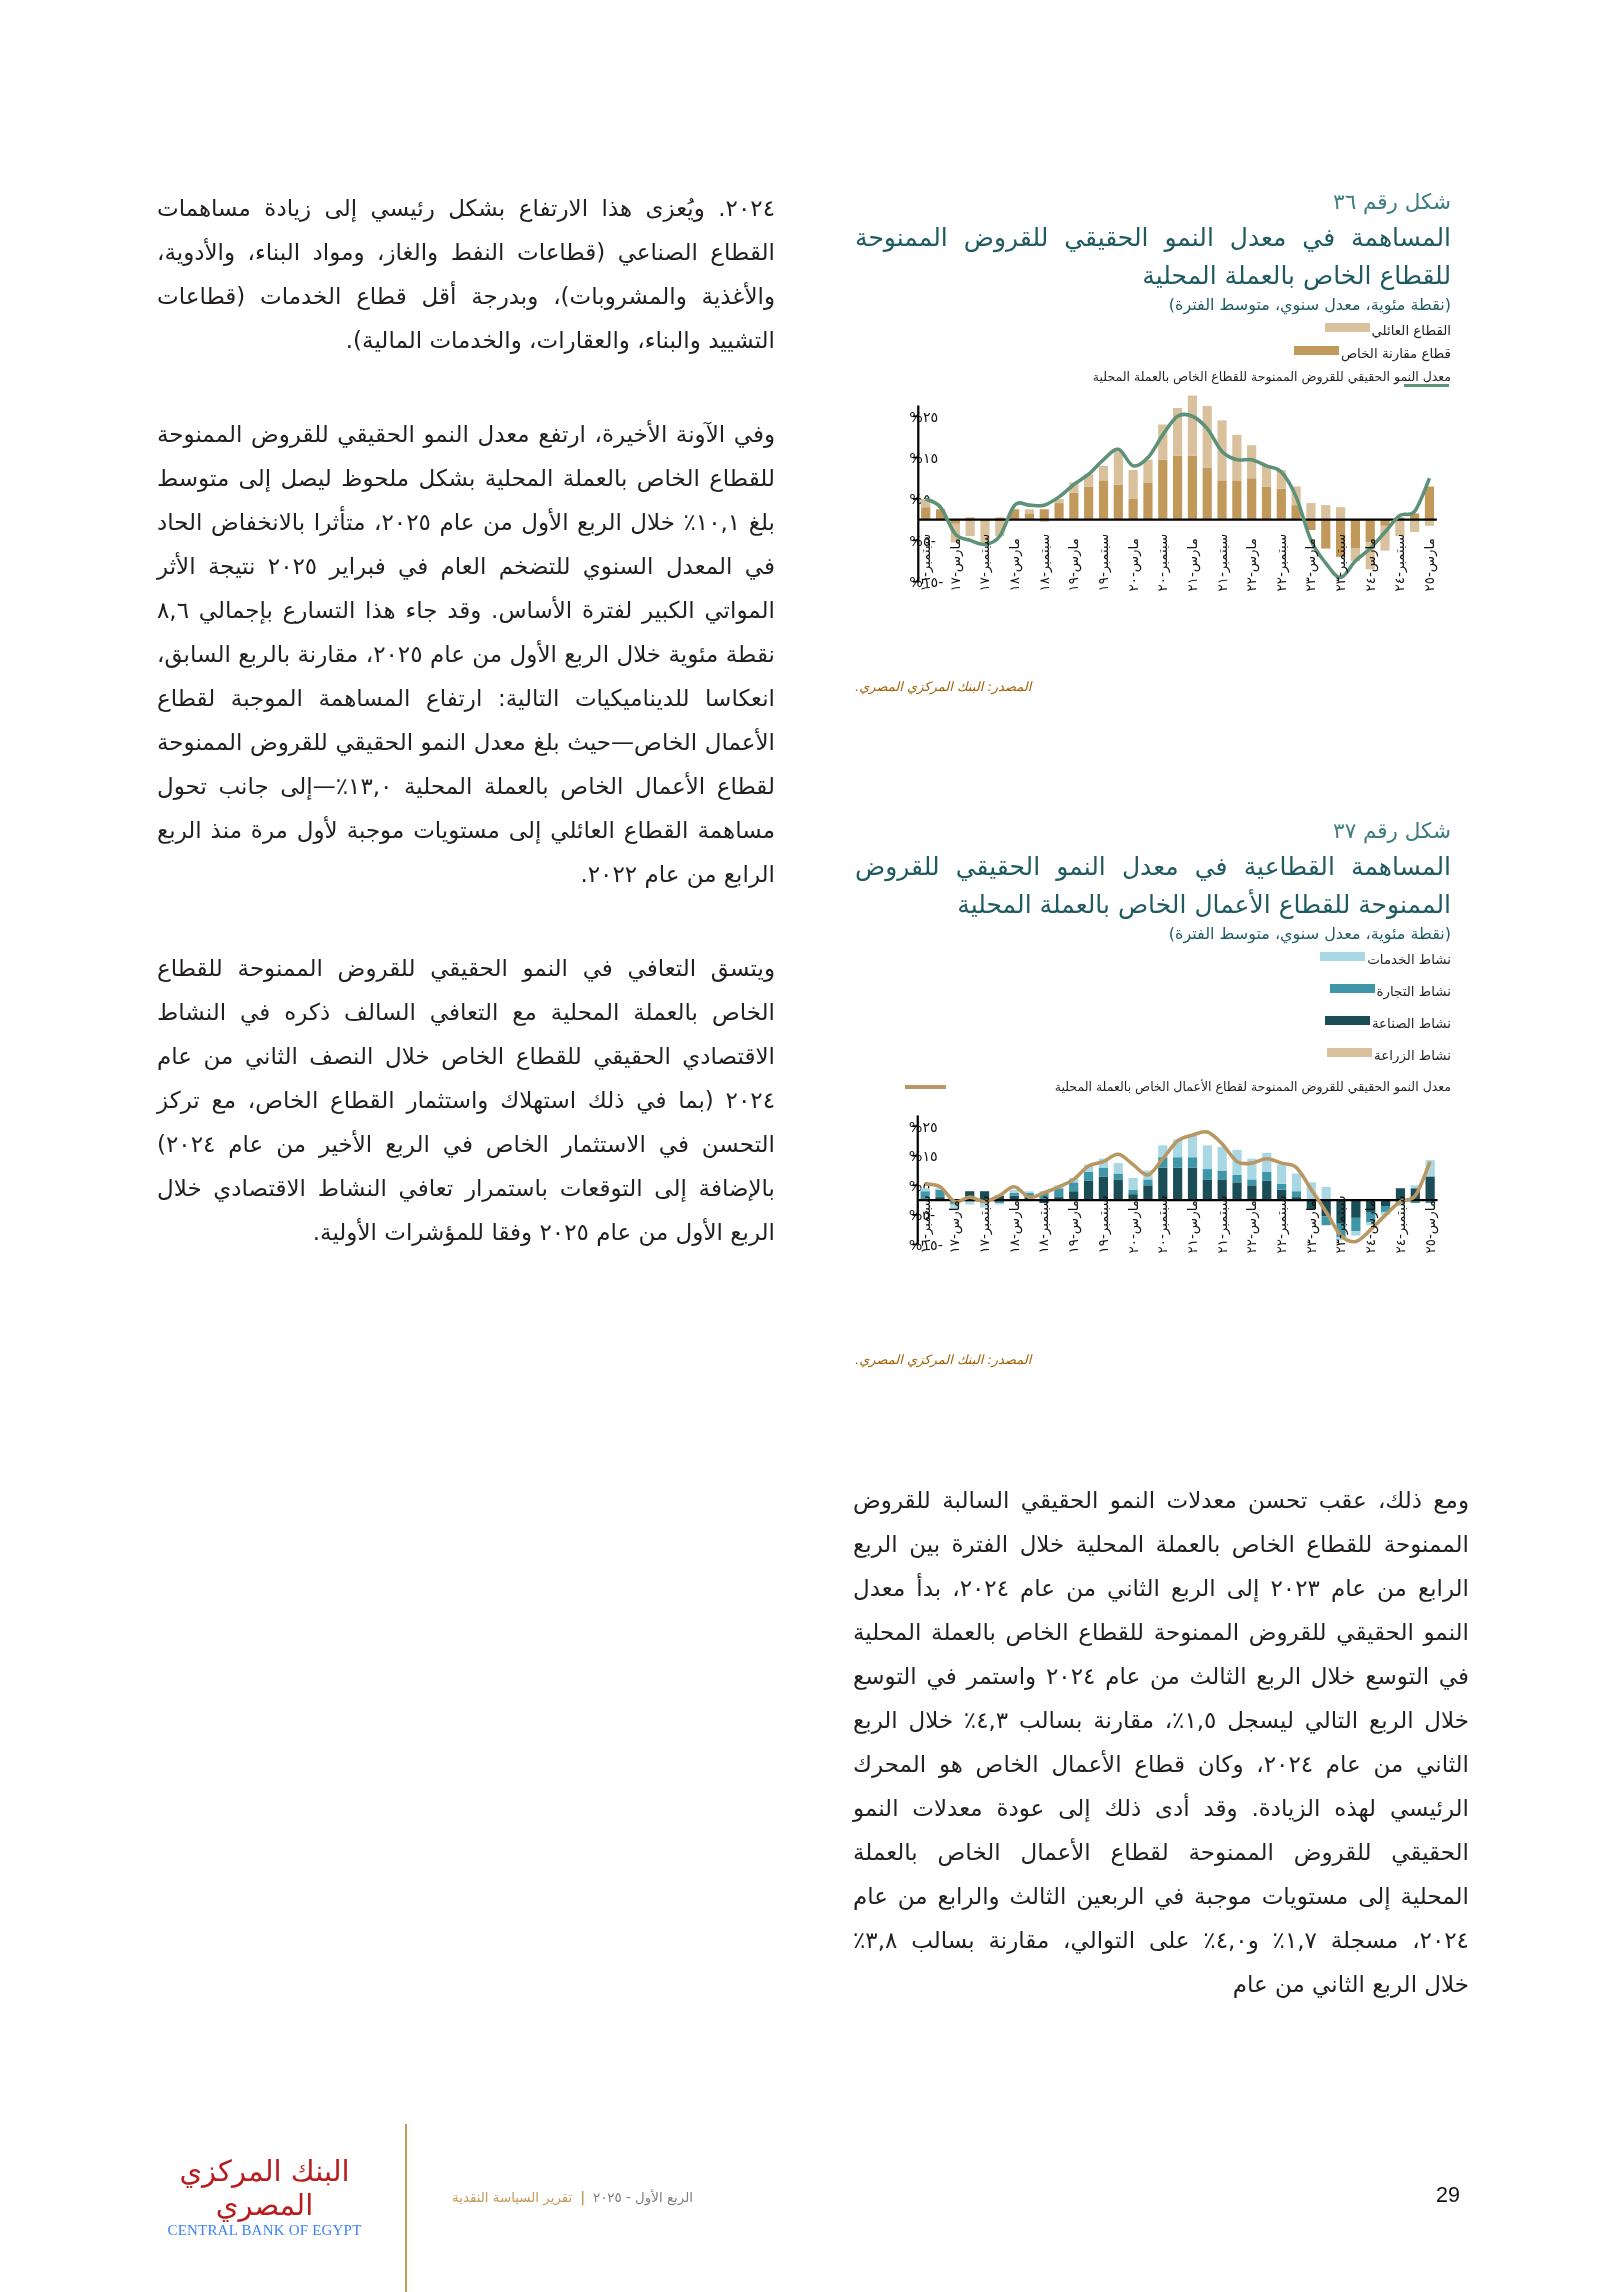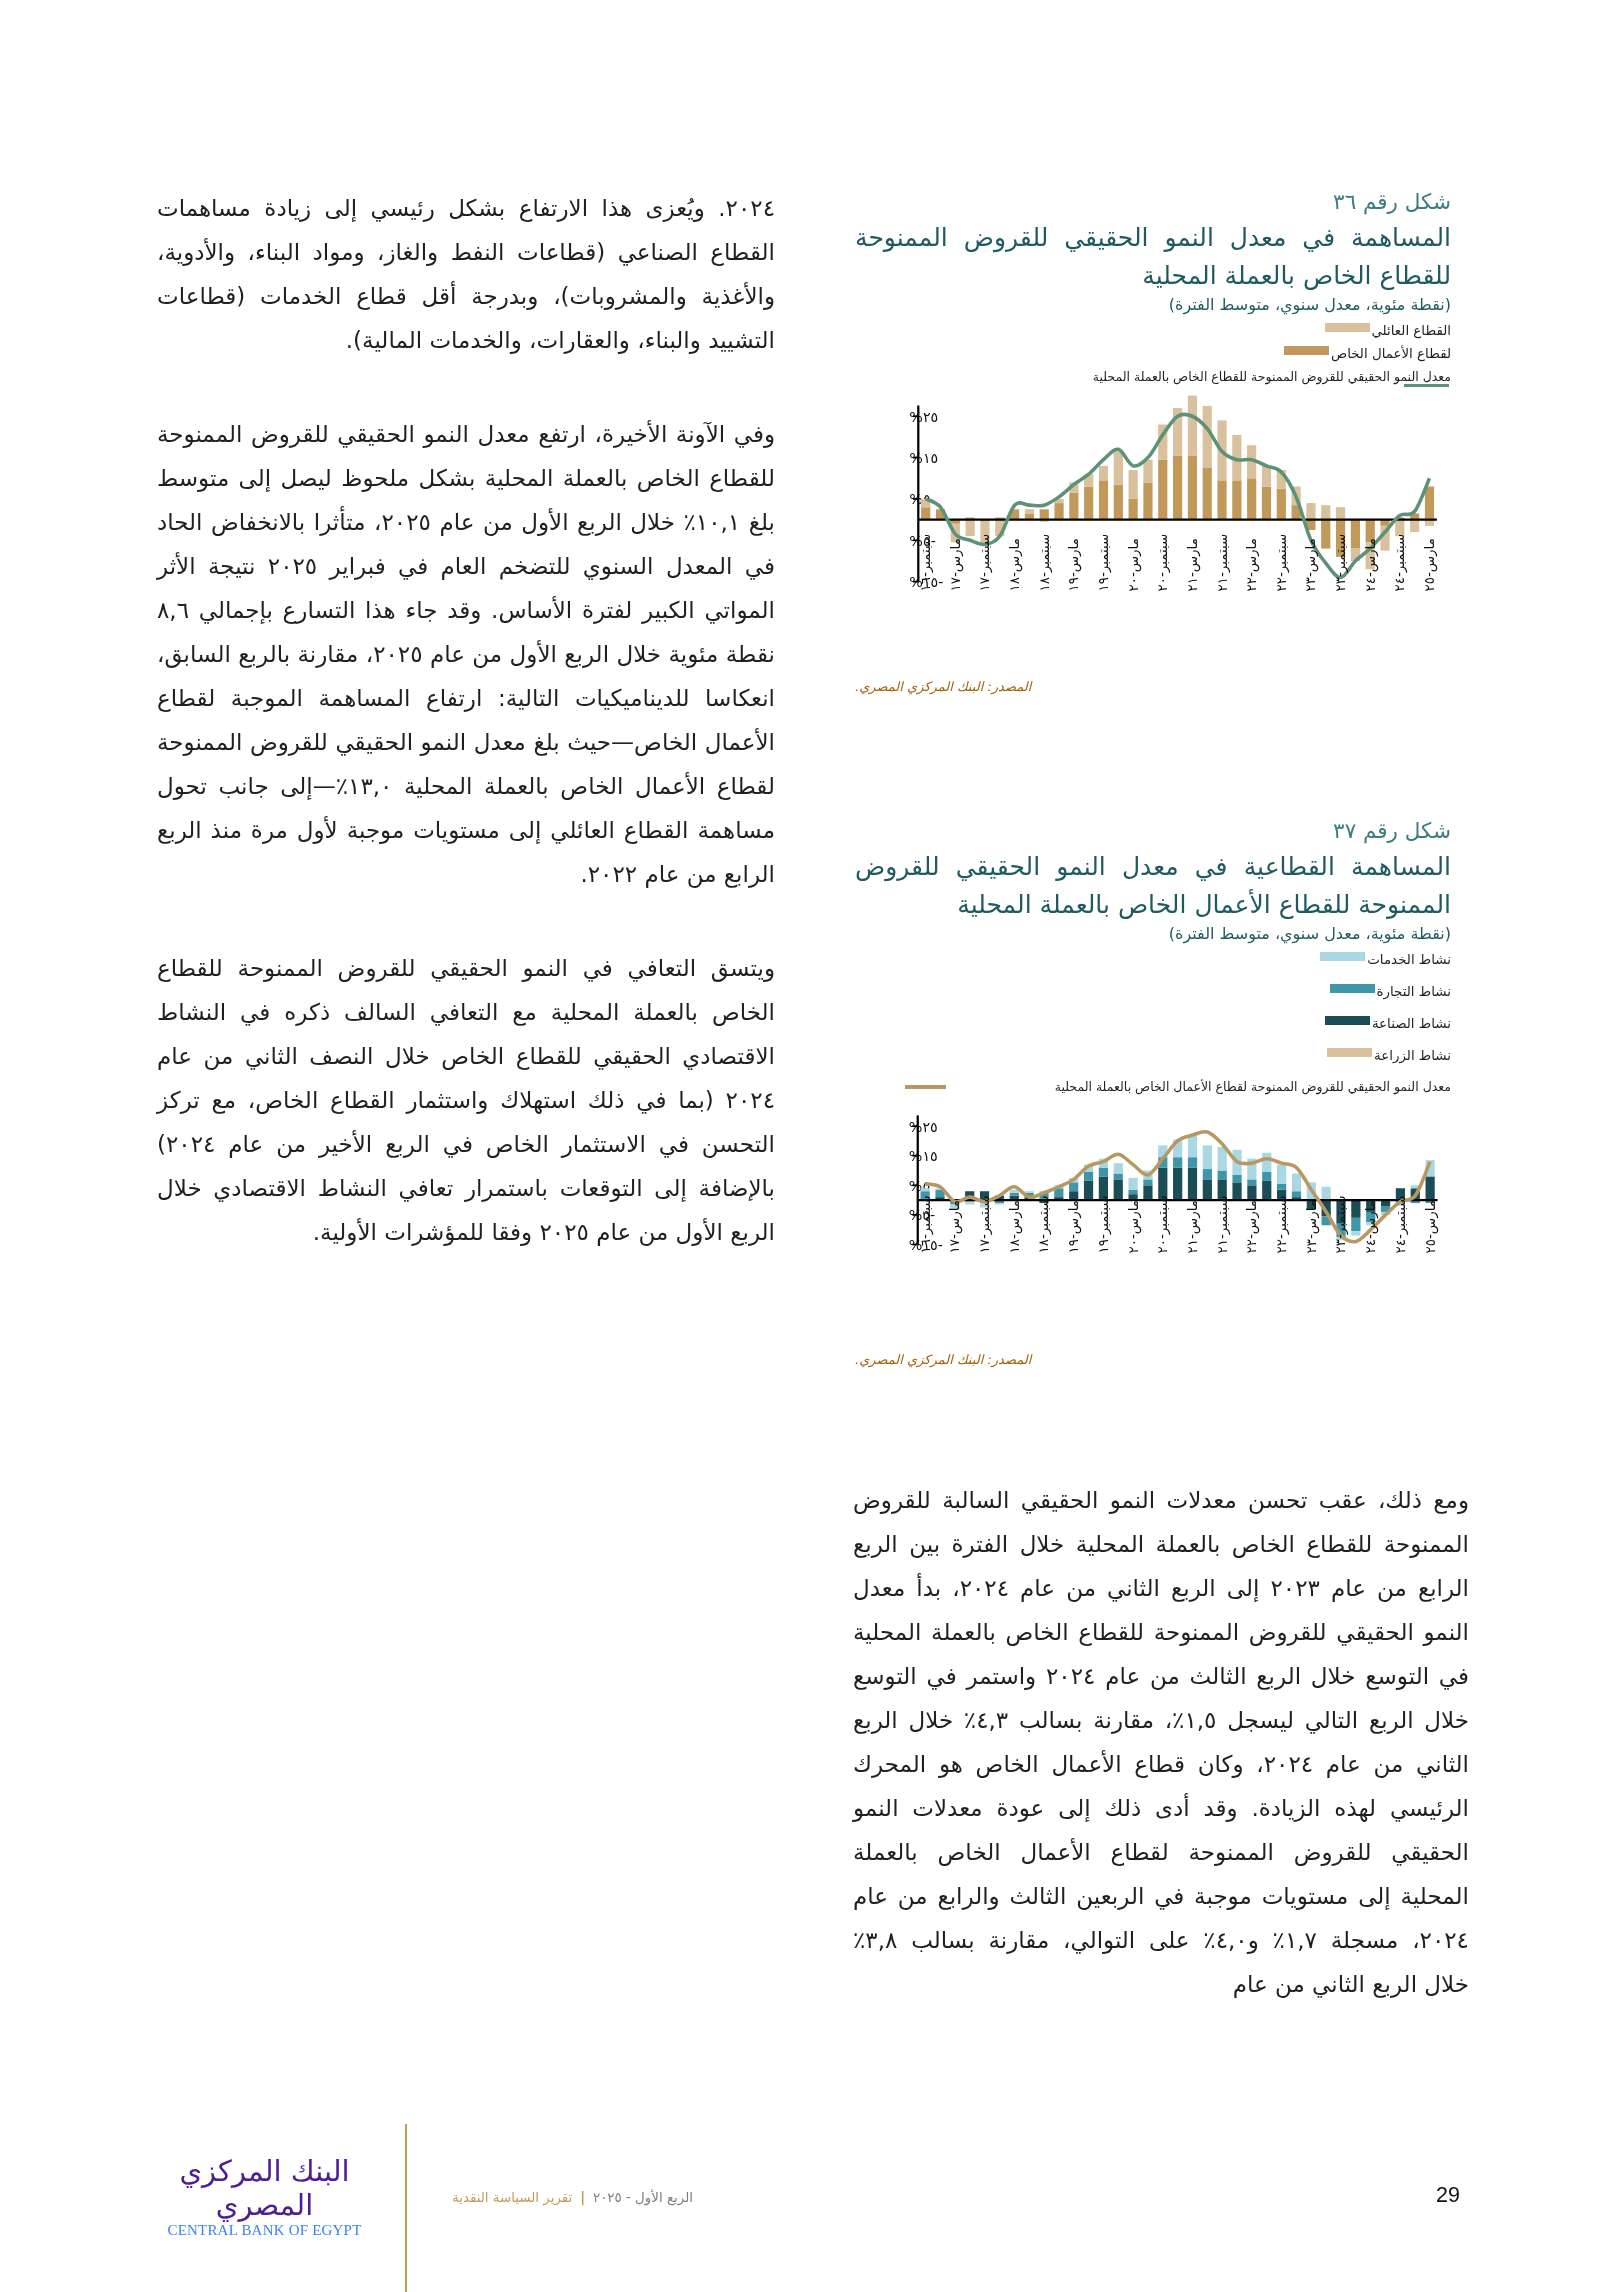--- a/index.html
+++ b/index.html
@@ -20,21 +20,21 @@
   .leg-item .sw.line { height:3.6px; }
   .leg-line-item { align-items:flex-start; }
   .source { font-style:italic; color:#a16207; font-size:13px; text-align:left; margin-top:5.4px; }
   svg text { font-family:"DejaVu Sans", sans-serif; }
   #footer-divider { position:absolute; left:405px; top:2124px; width:1.8px; height:168px; background:#c49a5b; }
   #footer-text { position:absolute; left:452px; top:2190px; font-size:13.4px; direction:rtl; white-space:nowrap; }
   #footer-text .q { color:#7d7d7d; }
   #footer-text .bar { color:#c49a5b; font-weight:bold; margin:0 3.6px; }
   #footer-text .r { color:#c49a5b; }
   #logo { position:absolute; left:166px; top:2154px; width:197px; text-align:center; }
-  #logo .ar { font-family:"DejaVu Serif", serif; font-size:29px; line-height:34px; color:#4c1d95; direction:rtl; }
+  #logo .ar { font-family:"DejaVu Serif", serif; font-size:29px; line-height:34px; color:#b91c1c; direction:rtl; }
   #logo .en { font-family:"Liberation Serif", serif; font-size:15px; color:#3b82f6; letter-spacing:0.2px; }
   #page-number { position:absolute; left:1436px; top:2183px; font-family:"Liberation Sans", sans-serif; font-size:21.5px; color:#111; }
 </style>
 </head>
 <body>
 
 <div class="col" id="left-col">
   <p class="para">٢٠٢٤. ويُعزى هذا الارتفاع بشكل رئيسي إلى زيادة مساهمات القطاع الصناعي (قطاعات النفط والغاز، ومواد البناء، والأدوية، والأغذية والمشروبات)، وبدرجة أقل قطاع الخدمات (قطاعات التشييد والبناء، والعقارات، والخدمات المالية).</p>
   <p class="para">وفي الآونة الأخيرة، ارتفع معدل النمو الحقيقي للقروض الممنوحة للقطاع الخاص بالعملة المحلية بشكل ملحوظ ليصل إلى متوسط بلغ ١٠,١٪ خلال الربع الأول من عام ٢٠٢٥، متأثرا بالانخفاض الحاد في المعدل السنوي للتضخم العام في فبراير ٢٠٢٥ نتيجة الأثر المواتي الكبير لفترة الأساس. وقد جاء هذا التسارع بإجمالي ٨,٦ نقطة مئوية خلال الربع الأول من عام ٢٠٢٥، مقارنة بالربع السابق، انعكاسا للديناميكيات التالية: ارتفاع المساهمة الموجبة لقطاع الأعمال الخاص—حيث بلغ معدل النمو الحقيقي للقروض الممنوحة لقطاع الأعمال الخاص بالعملة المحلية ١٣,٠٪—إلى جانب تحول مساهمة القطاع العائلي إلى مستويات موجبة لأول مرة منذ الربع الرابع من عام ٢٠٢٢.</p>
   <p class="para">ويتسق التعافي في النمو الحقيقي للقروض الممنوحة للقطاع الخاص بالعملة المحلية مع التعافي السالف ذكره في النشاط الاقتصادي الحقيقي للقطاع الخاص خلال النصف الثاني من عام ٢٠٢٤ (بما في ذلك استهلاك واستثمار القطاع الخاص، مع تركز التحسن في الاستثمار الخاص في الربع الأخير من عام ٢٠٢٤) بالإضافة إلى التوقعات باستمرار تعافي النشاط الاقتصادي خلال الربع الأول من عام ٢٠٢٥ وفقا للمؤشرات الأولية.</p>
@@ -43,21 +43,21 @@
 <div class="fig" id="fig36" style="top:188px;">
   <div class="fig-num">شكل رقم ٣٦</div>
   <div class="fig-title">المساهمة في معدل النمو الحقيقي للقروض الممنوحة للقطاع الخاص بالعملة المحلية</div>
   <div class="fig-unit">(نقطة مئوية، معدل سنوي، متوسط الفترة)</div>
   <div class="legend">
     <div class="leg-item" style="width:224px;">
       <span class="lbl">القطاع العائلي</span>
       <span class="sw" style="background:#d8c19c"></span>
     </div>
     <div class="leg-item" style="width:224px;">
-      <span class="lbl">لقطاع الأعمال الخاص</span>
+      <span class="lbl">قطاع مقارنة الخاص</span>
       <span class="sw" style="background:#c19a5b"></span>
     </div>
     <div class="leg-item" style="width:537px;flex-direction:column;">
       <span class="lbl" style="font-size:12.5px">معدل النمو الحقيقي للقروض الممنوحة للقطاع الخاص بالعملة المحلية</span>
       <span class="sw line" style="background:#5e9278"></span>
     </div>
   </div>
   <svg id="chart36" width="596" height="304" style="display:block;margin-top:1.8px;" viewBox="0 0 665 340">
       <line x1="64" x2="70" y1="26" y2="26" stroke="#000" stroke-width="2"></line>
       <text x="60" y="32" text-anchor="end" font-size="16" fill="#111">٢٥%</text>

